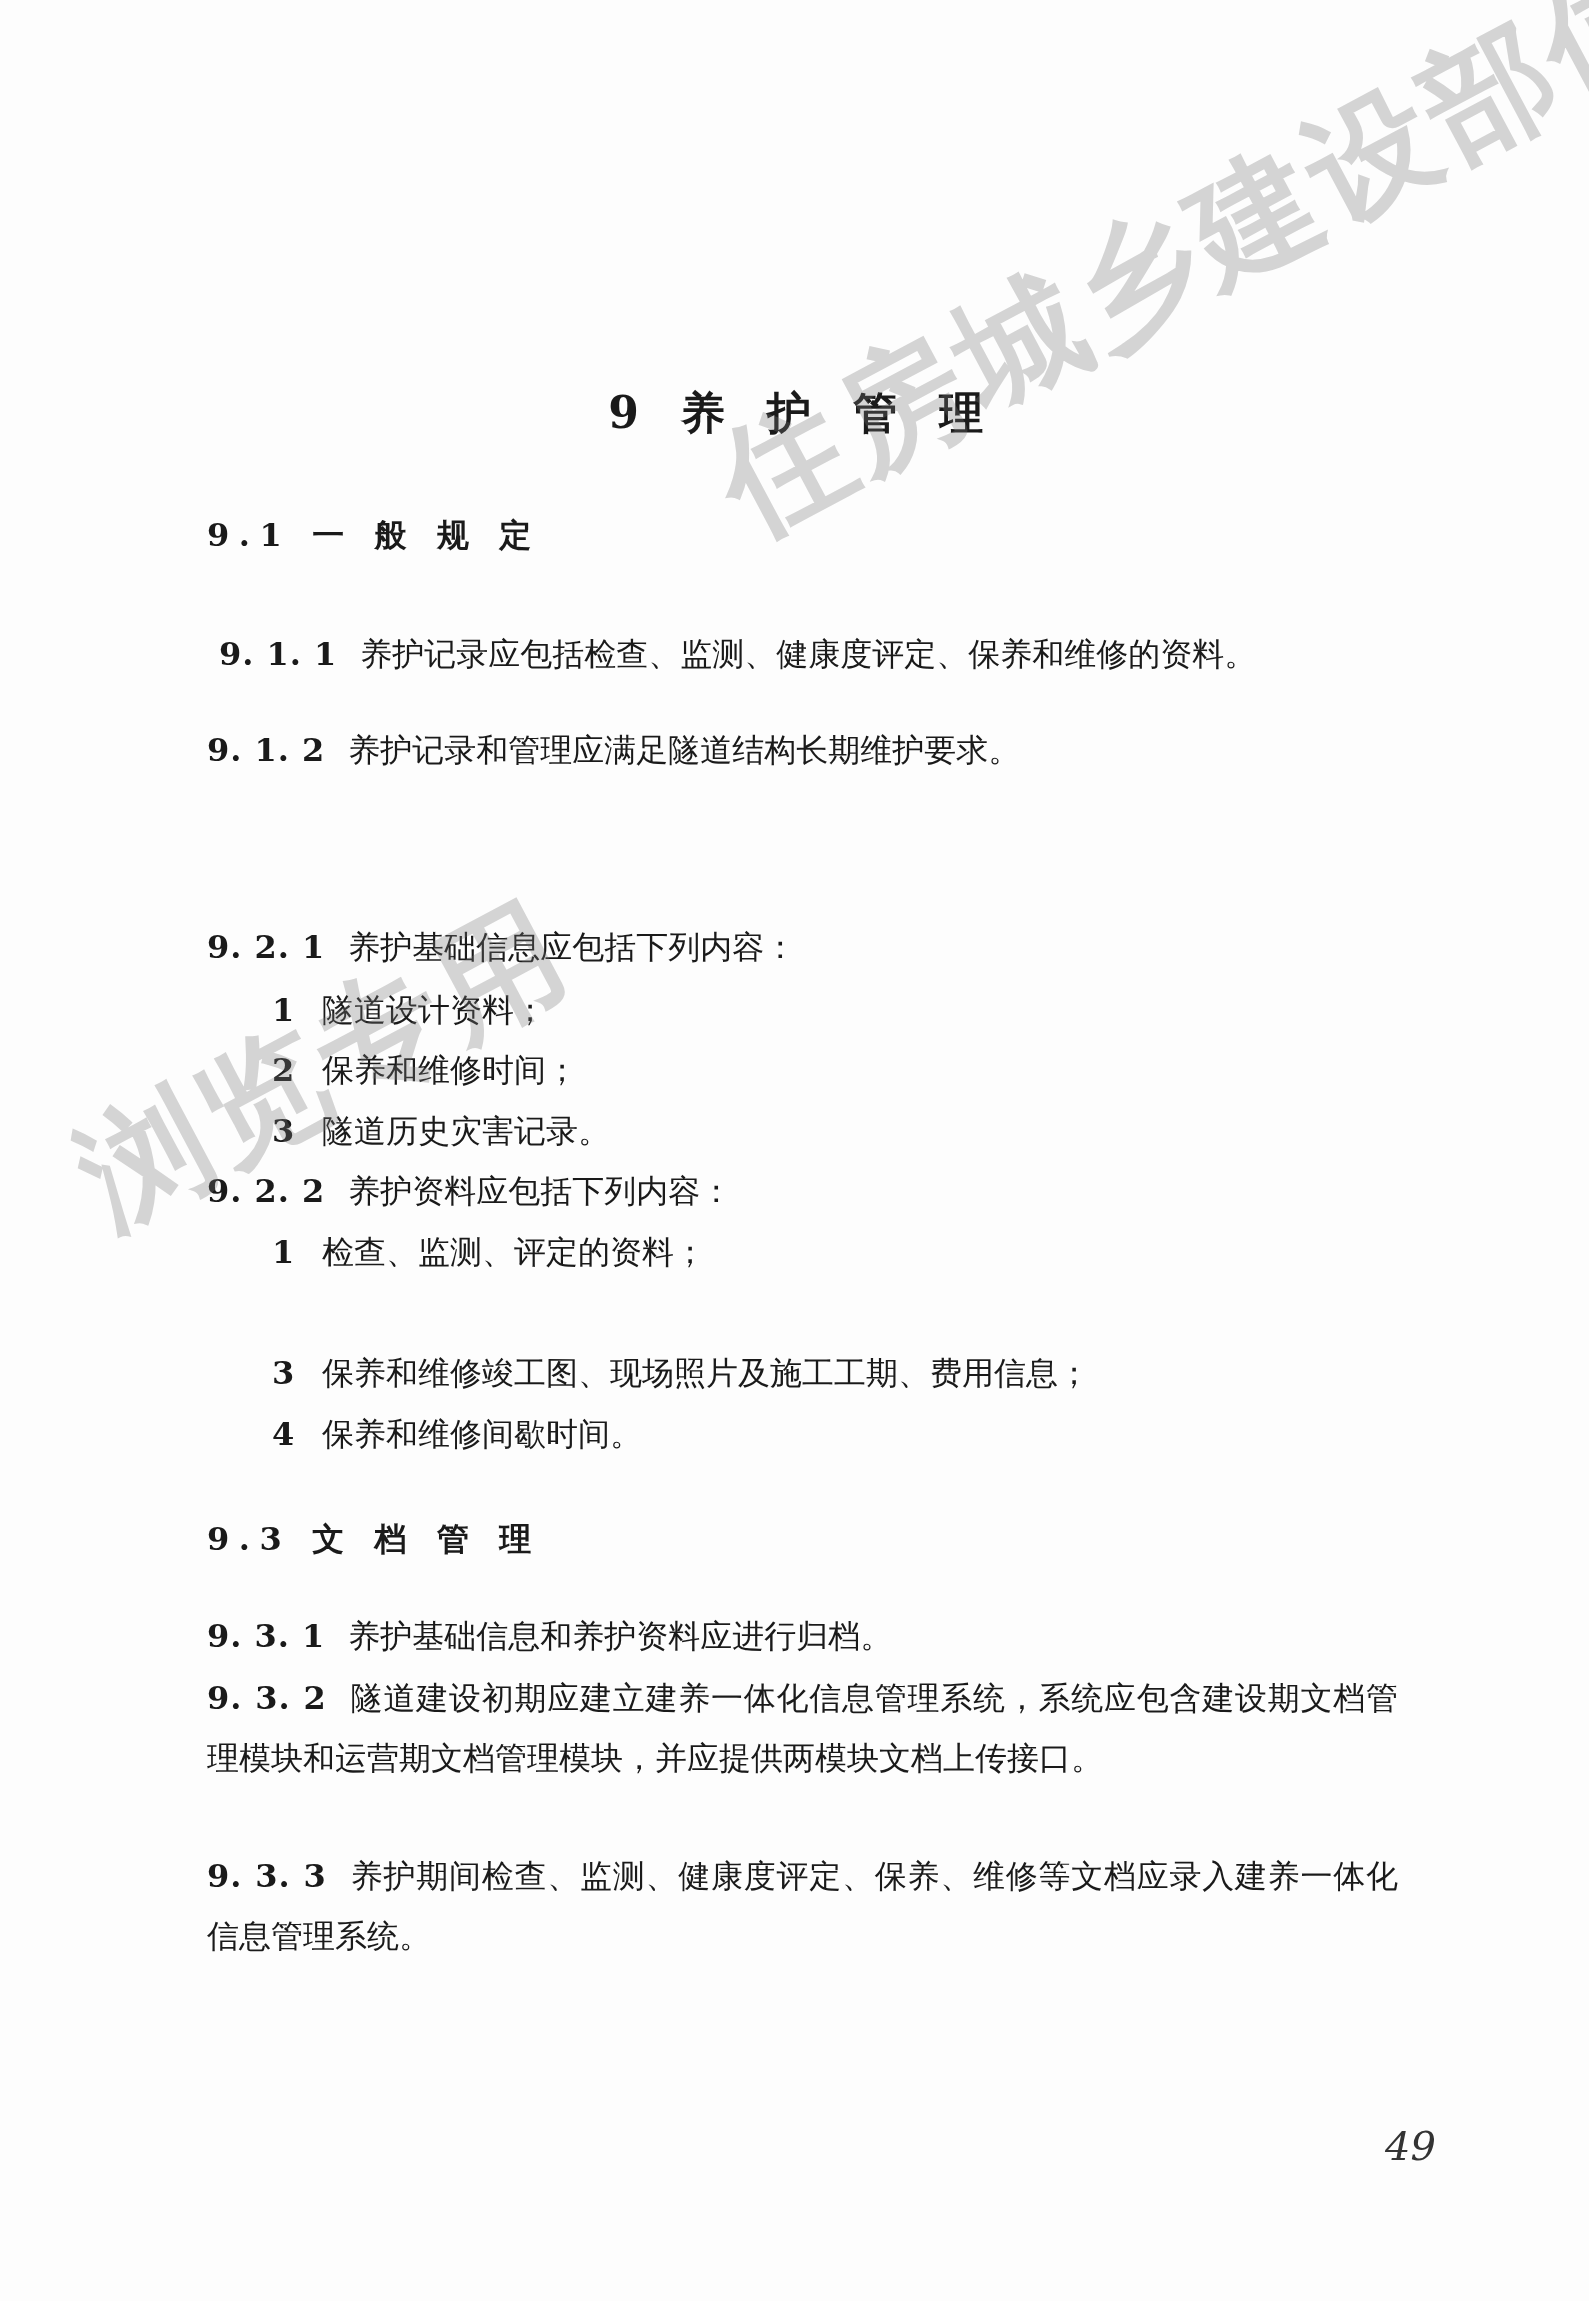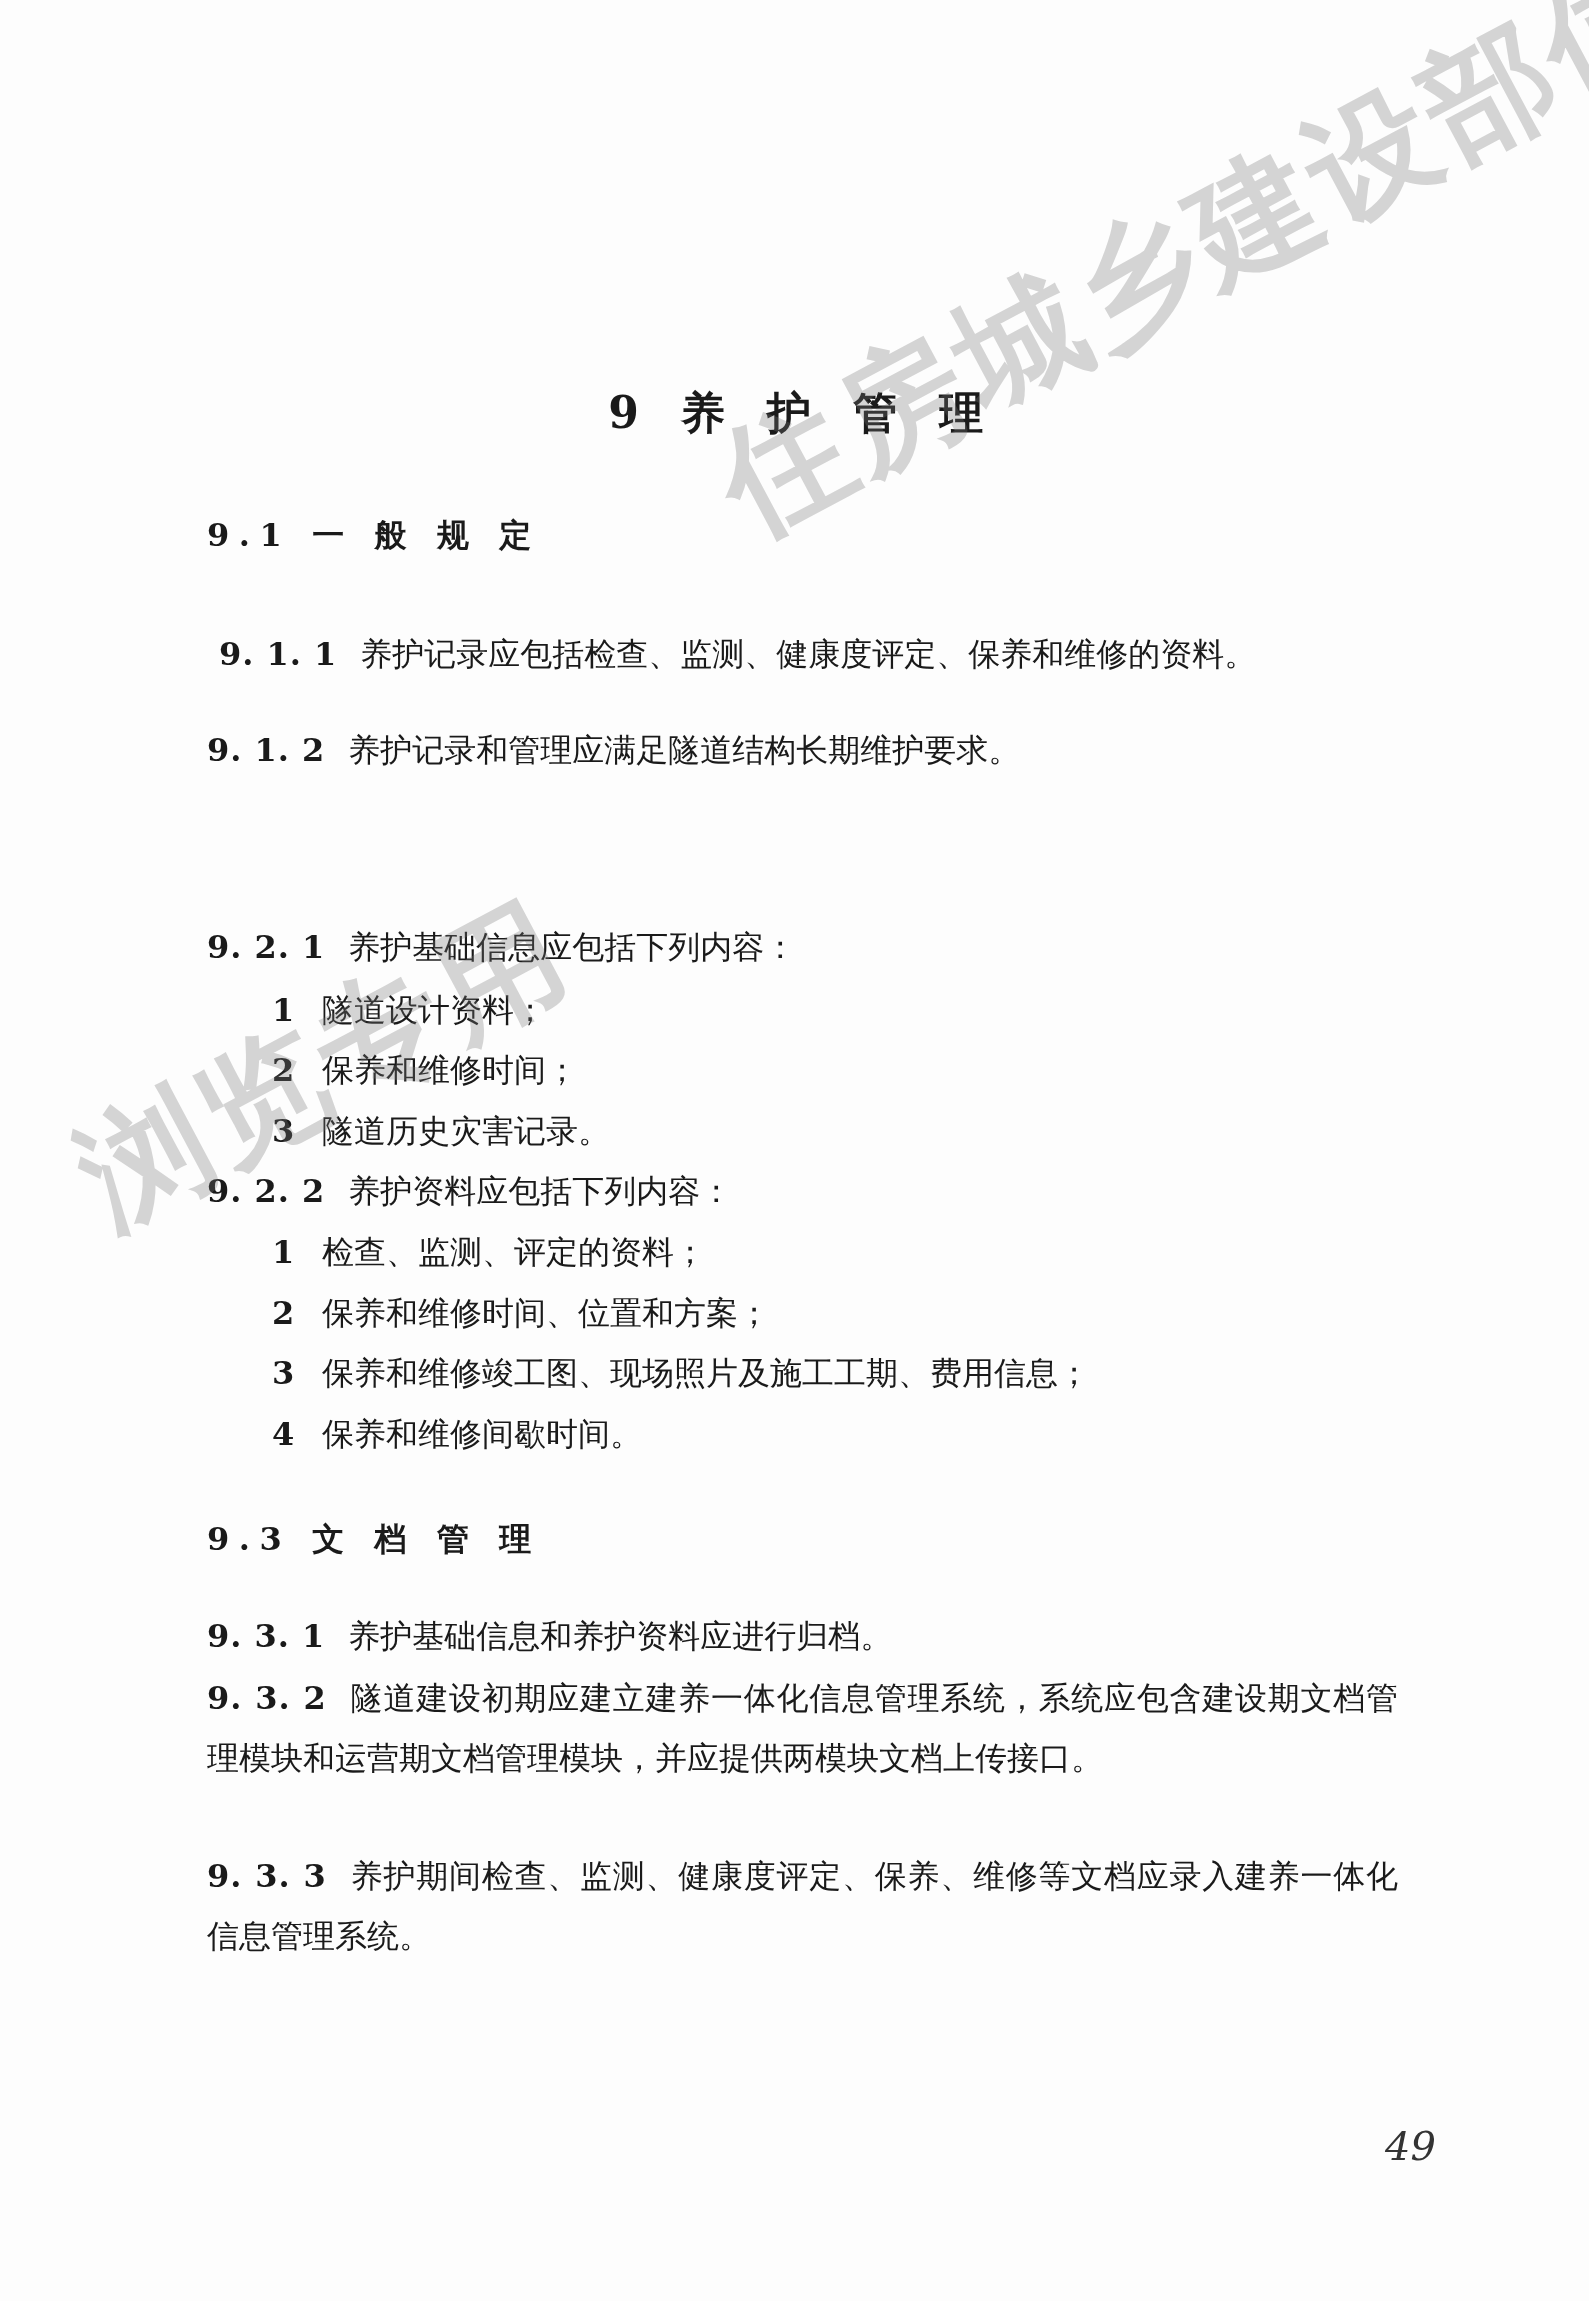--- a/index.html
+++ b/index.html
@@ -178,23 +178,20 @@
     <div class="item i921c">
       <span class="inum">3</span><span>隧道历史灾害记录。</span>
     </div>
 
     <div class="para p922">
       <span class="num">9. 2. 2</span><span class="gap"></span><span>养护资料应包括下列内容：</span>
     </div>
     <div class="item i922a">
       <span class="inum">1</span><span>检查、监测、评定的资料；</span>
     </div>
-    <div class="item i922b">
-      <span class="inum">2</span><span>保养和维修时间、位置和方案；</span>
-    </div>
     <div class="item i922c">
       <span class="inum">3</span><span>保养和维修竣工图、现场照片及施工工期、费用信息；</span>
     </div>
     <div class="item i922d">
       <span class="inum">4</span><span>保养和维修间歇时间。</span>
     </div>
 
     <h2 class="section sec3">9.3   文 档 管 理</h2>
 
     <div class="para p931">

